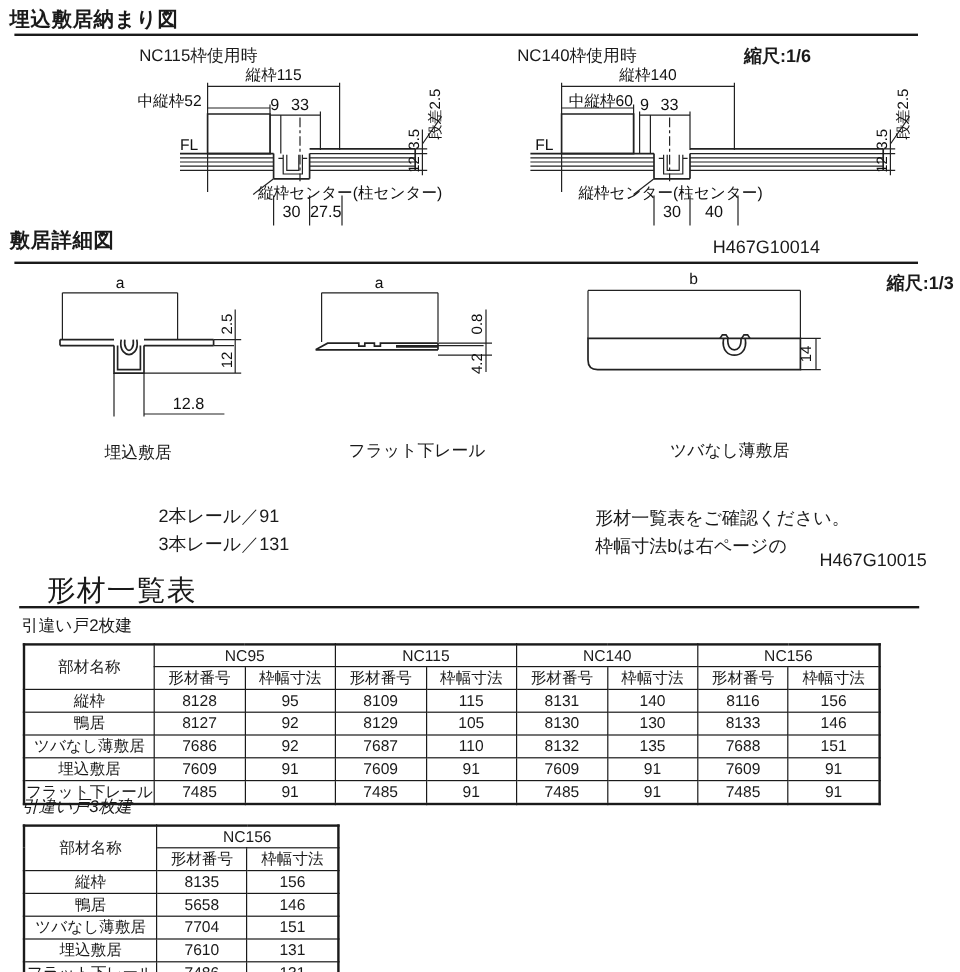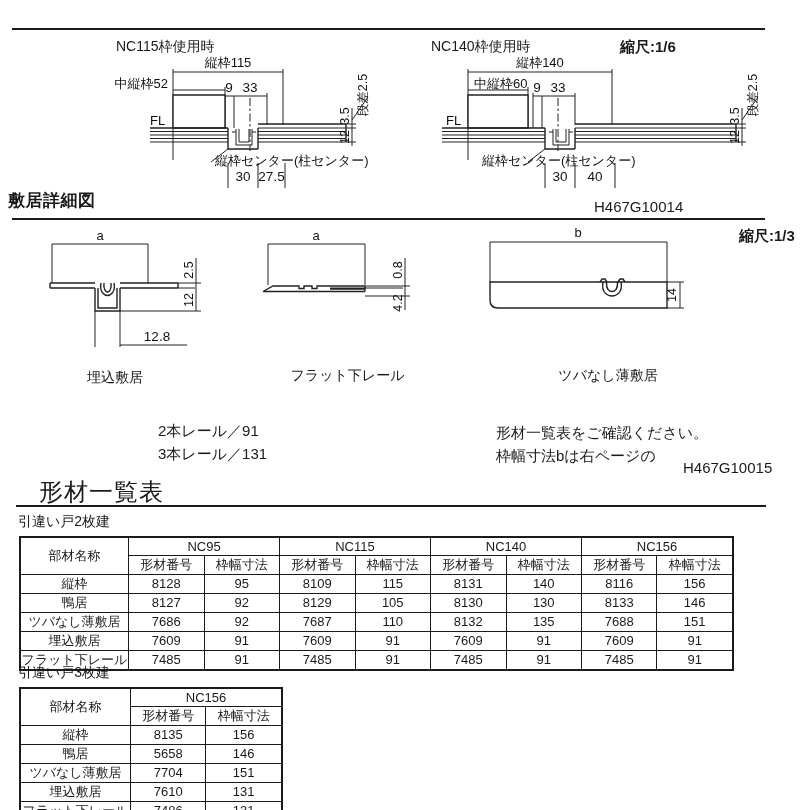--- a/index.html
+++ b/index.html
@@ -7,41 +7,42 @@
         font-family:"Liberation Sans",sans-serif;color:#1a1a1a;}
   .abs{position:absolute;}
   .sec-title{font-weight:bold;font-size:17px;letter-spacing:.5px;}
   .big-title{font-weight:normal;font-size:24px;letter-spacing:1px;margin-left:25px;}
   .rule{position:absolute;height:2px;background:#1a1a1a;}
   .dia-label{font-size:14px;margin-left:10px;}
   .scale-label{font-size:15px;font-weight:bold;}
   .code-label{font-size:15px;}
   .profile-label{font-size:14px;text-align:center;}
   .note{font-size:15px;line-height:23px;}
-  .note .indent{margin-left:46px;}
+  .note .indent{margin-left:20px;}
   svg{position:absolute;overflow:visible;}
   svg text{fill:#111;font-family:"Liberation Sans",sans-serif;font-size:13px;}
   svg .num{font-size:13.5px;}
   svg .rot{font-size:12.5px;}
   svg path, svg line{stroke:#222;fill:none;stroke-width:1;}
   svg path.bold{stroke-width:1.4;}
   svg path.fillw{fill:#fff;}
   svg path.center{stroke-dasharray:8,2.5,2.5,2.5;}
   svg path.thick{stroke-width:2.2;}
   .cap{font-size:14px;}
   table{border-collapse:collapse;table-layout:fixed;font-size:13px;border:2px solid #1a1a1a;}
   th,td{border:1px solid #1a1a1a;text-align:center;vertical-align:middle;padding:0;font-weight:normal;overflow:hidden;white-space:nowrap;}
   .t1 thead tr{height:18px;} .t1 tbody tr{height:16.8px;}
   .t2 thead tr{height:18px;} .t2 tbody tr{height:17.4px;}
 </style>
 </head>
 <body>
 
 <div class="page">
 
+  <div class="abs sec-title" style="left:8px;top:5px;">埋込敷居納まり図</div>
   <div class="rule" style="left:12px;top:28px;width:753px;"></div>
 
   <div class="abs dia-label" style="left:106px;top:38px;">NC115枠使用時</div>
   <div class="abs dia-label" style="left:421px;top:38px;">NC140枠使用時</div>
   <div class="abs scale-label" style="left:620px;top:38px;">縮尺:1/6</div>
 
   <svg style="left:90px;top:48px;" width="300" height="148" viewBox="0 0 300 148">
     <path d="M83,24 H193 M83,21 V112 M193,21 V77"></path>
     <text x="138" y="19" text-anchor="middle">縦枠115</text>
     <path d="M83,42 H135 M135,39 V80"></path>
@@ -224,21 +225,21 @@
           <td>7485</td>
           <td>91</td>
           <td>7485</td>
           <td>91</td>
           <td>7485</td>
           <td>91</td>
         </tr>
       </tbody>
     </table>
 
-  <div class="abs cap" style="left:18px;top:664px;">引違い戸3枚建</div>
+  <div class="abs cap" style="left:18px;top:664px;font-style:italic;">引違い戸3枚建</div>
   <table class="t2 abs" style="left:19px;top:687px;">
       <thead>
         <tr>
           <th rowspan="2" style="width: 109px;">部材名称</th>
           <th colspan="2" style="width: 150px;">NC156</th>
         </tr>
         <tr>
           <th>形材番号</th>
           <th>枠幅寸法</th>
         </tr>

